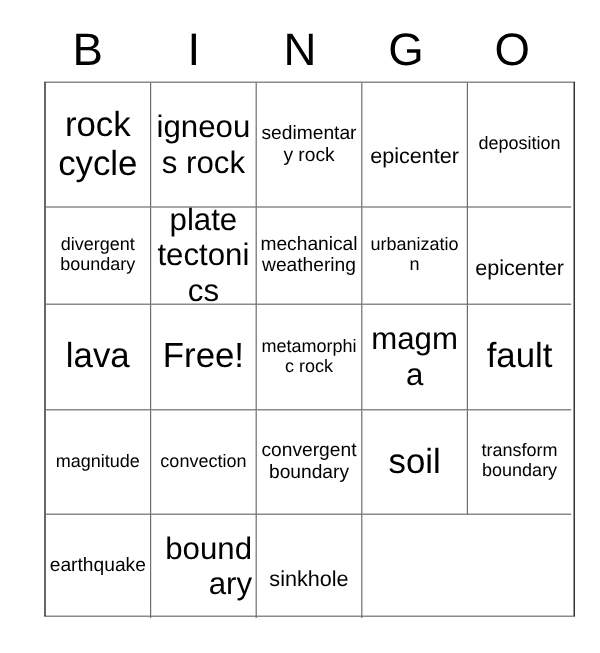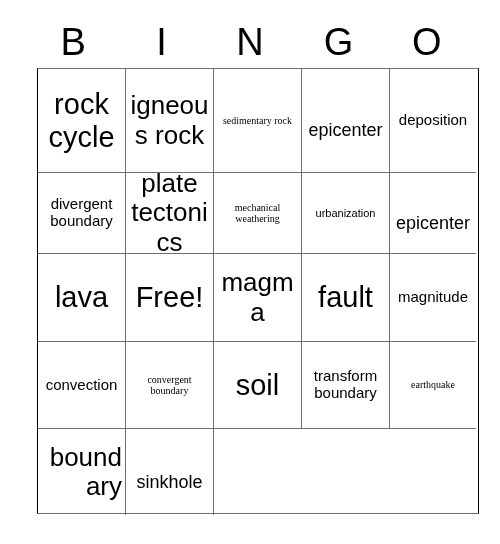--- a/index.html
+++ b/index.html
@@ -71,22 +71,22 @@
   .cell span {
     display: block;
     line-height: 1.12;
     word-break: break-word;
   }
   
   .fs-xl span { font-size: 29px; }
   .fs-lg span { font-size: 26px; }
   .fs-md span { font-size: 18px; margin-top: 20px; }
   .fs-sm span { font-size: 15px; }
-  .fs-xs span { font-size: 10px; font-family: Liberation Serif, serif; }
-  .fs-xxs span { font-size: 11px; }
+  .fs-xs span { font-size: 16px; }
+  .fs-xxs span { font-size: 15px; }
 </style>
 </head>
 <body>
 
 <div id="card">
 
   <div id="header-row">
       <div class="header-letter">B</div>
       <div class="header-letter">I</div>
       <div class="header-letter">N</div>
@@ -124,20 +124,23 @@
       </div>
       <div class="cell fs-md">
         <span>epicenter</span>
       </div>
       <div class="cell fs-xl">
         <span>lava</span>
       </div>
       <div class="cell fs-xl">
         <span>Free!</span>
       </div>
+      <div class="cell fs-xxs">
+        <span>metamorphic rock</span>
+      </div>
       <div class="cell fs-lg">
         <span>magma</span>
       </div>
       <div class="cell fs-xl">
         <span>fault</span>
       </div>
       <div class="cell fs-sm">
         <span>magnitude</span>
       </div>
       <div class="cell fs-sm">

